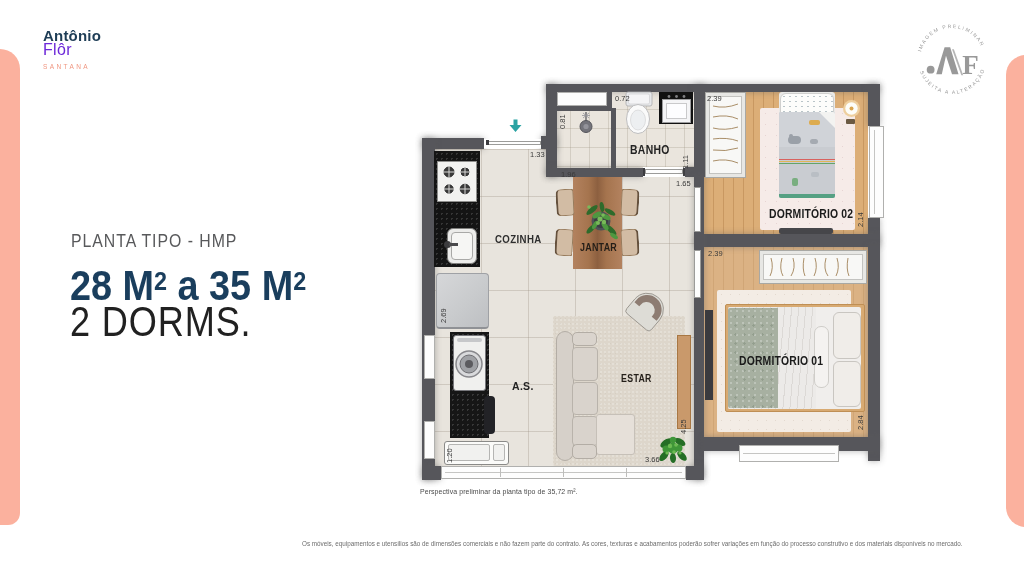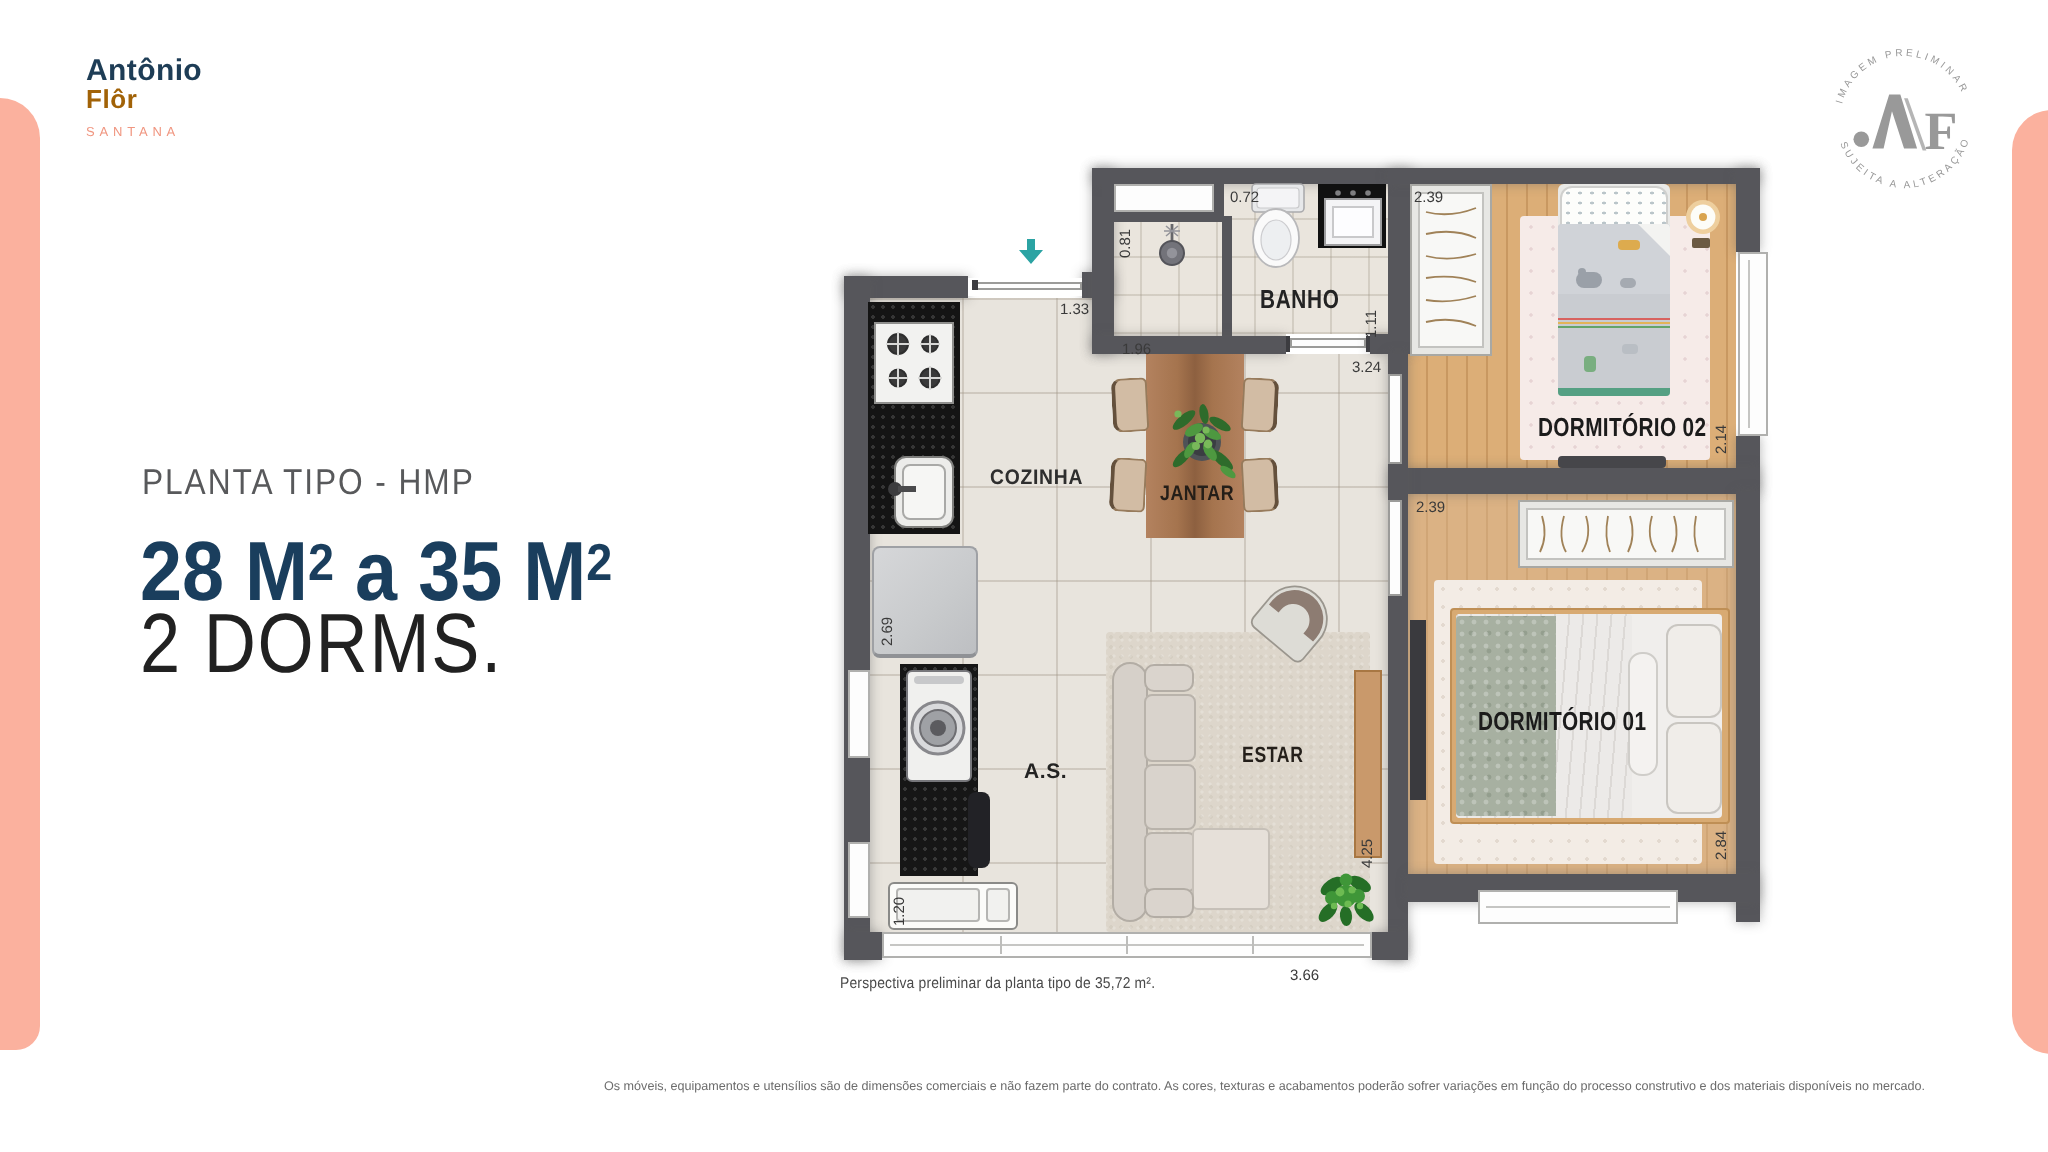--- a/index.html
+++ b/index.html
@@ -16,21 +16,21 @@
 </head>
 <body>
 <div id="page">
 
 <div class="abs" style="left:-30px;top:49px;width:50px;height:476px;background:#fbb19e;border-radius:0 20px 12px 0;"></div>
 
 <div class="abs" style="left:1006px;top:55px;width:50px;height:472px;background:#fbb19e;border-radius:20px 0 0 20px;"></div>
 
 <div class="abs" style="left:43px;top:29px;">
   <div style="font-size:15px;font-weight:bold;color:#1e3d56;letter-spacing:.2px;line-height:14px;">Antônio</div>
-  <div style="font-size:13px;font-weight:bold;color:#a16207;letter-spacing:.3px;line-height:13px;">Flôr</div>
+  <div style="font-size:16px;font-weight:normal;color:#6d28d9;letter-spacing:.3px;line-height:13px;">Flôr</div>
   <div style="font-size:6.5px;color:#f09680;letter-spacing:2.4px;margin-top:7px;">SANTANA</div>
 </div>
 
 <svg class="abs" style="left:911px;top:19px;" width="82" height="82" viewBox="0 0 82 82">
   <defs>
         <path id="ctop" d="M 9,41 A 32,32 0 1 1 73,41"></path>
         <path id="cbot" d="M 7,41 A 34,34 0 0 0 75,41"></path>
       </defs>
   <g fill="#999999">
     <text font-size="5" letter-spacing="1.6" font-family="Liberation Sans"><textPath href="#ctop" startOffset="8">IMAGEM PRELIMINAR</textPath></text>
@@ -383,26 +383,26 @@
 <div class="dim" style="left:530px;top:150px;">1.33</div>
 
 <div class="dimv" style="left:558px;top:129px;">0.81</div>
 
 <div class="dim" style="left:561px;top:170px;">1.96</div>
 
 <div class="dim" style="left:615px;top:94px;">0.72</div>
 
 <div class="dimv" style="left:681px;top:169px;">1.11</div>
 
-<div class="dim" style="left:676px;top:179px;">3.24</div>
+<div class="dim" style="left:676px;top:179px;">1.65</div>
 
 <div class="dim" style="left:707px;top:94px;">2.39</div>
 
 <div class="dimv" style="left:856px;top:227px;">2.14</div>
 
 <div class="dim" style="left:708px;top:249px;">2.39</div>
 
 <div class="dimv" style="left:856px;top:430px;">2.84</div>
 
 <div class="dimv" style="left:679px;top:434px;">4.25</div>
 
-<div class="dim" style="left:645px;top:455px;margin-top:28px;">3.66</div>
+<div class="dim" style="left:645px;top:455px;">3.66</div>
 </div>
 
 </body></html>

